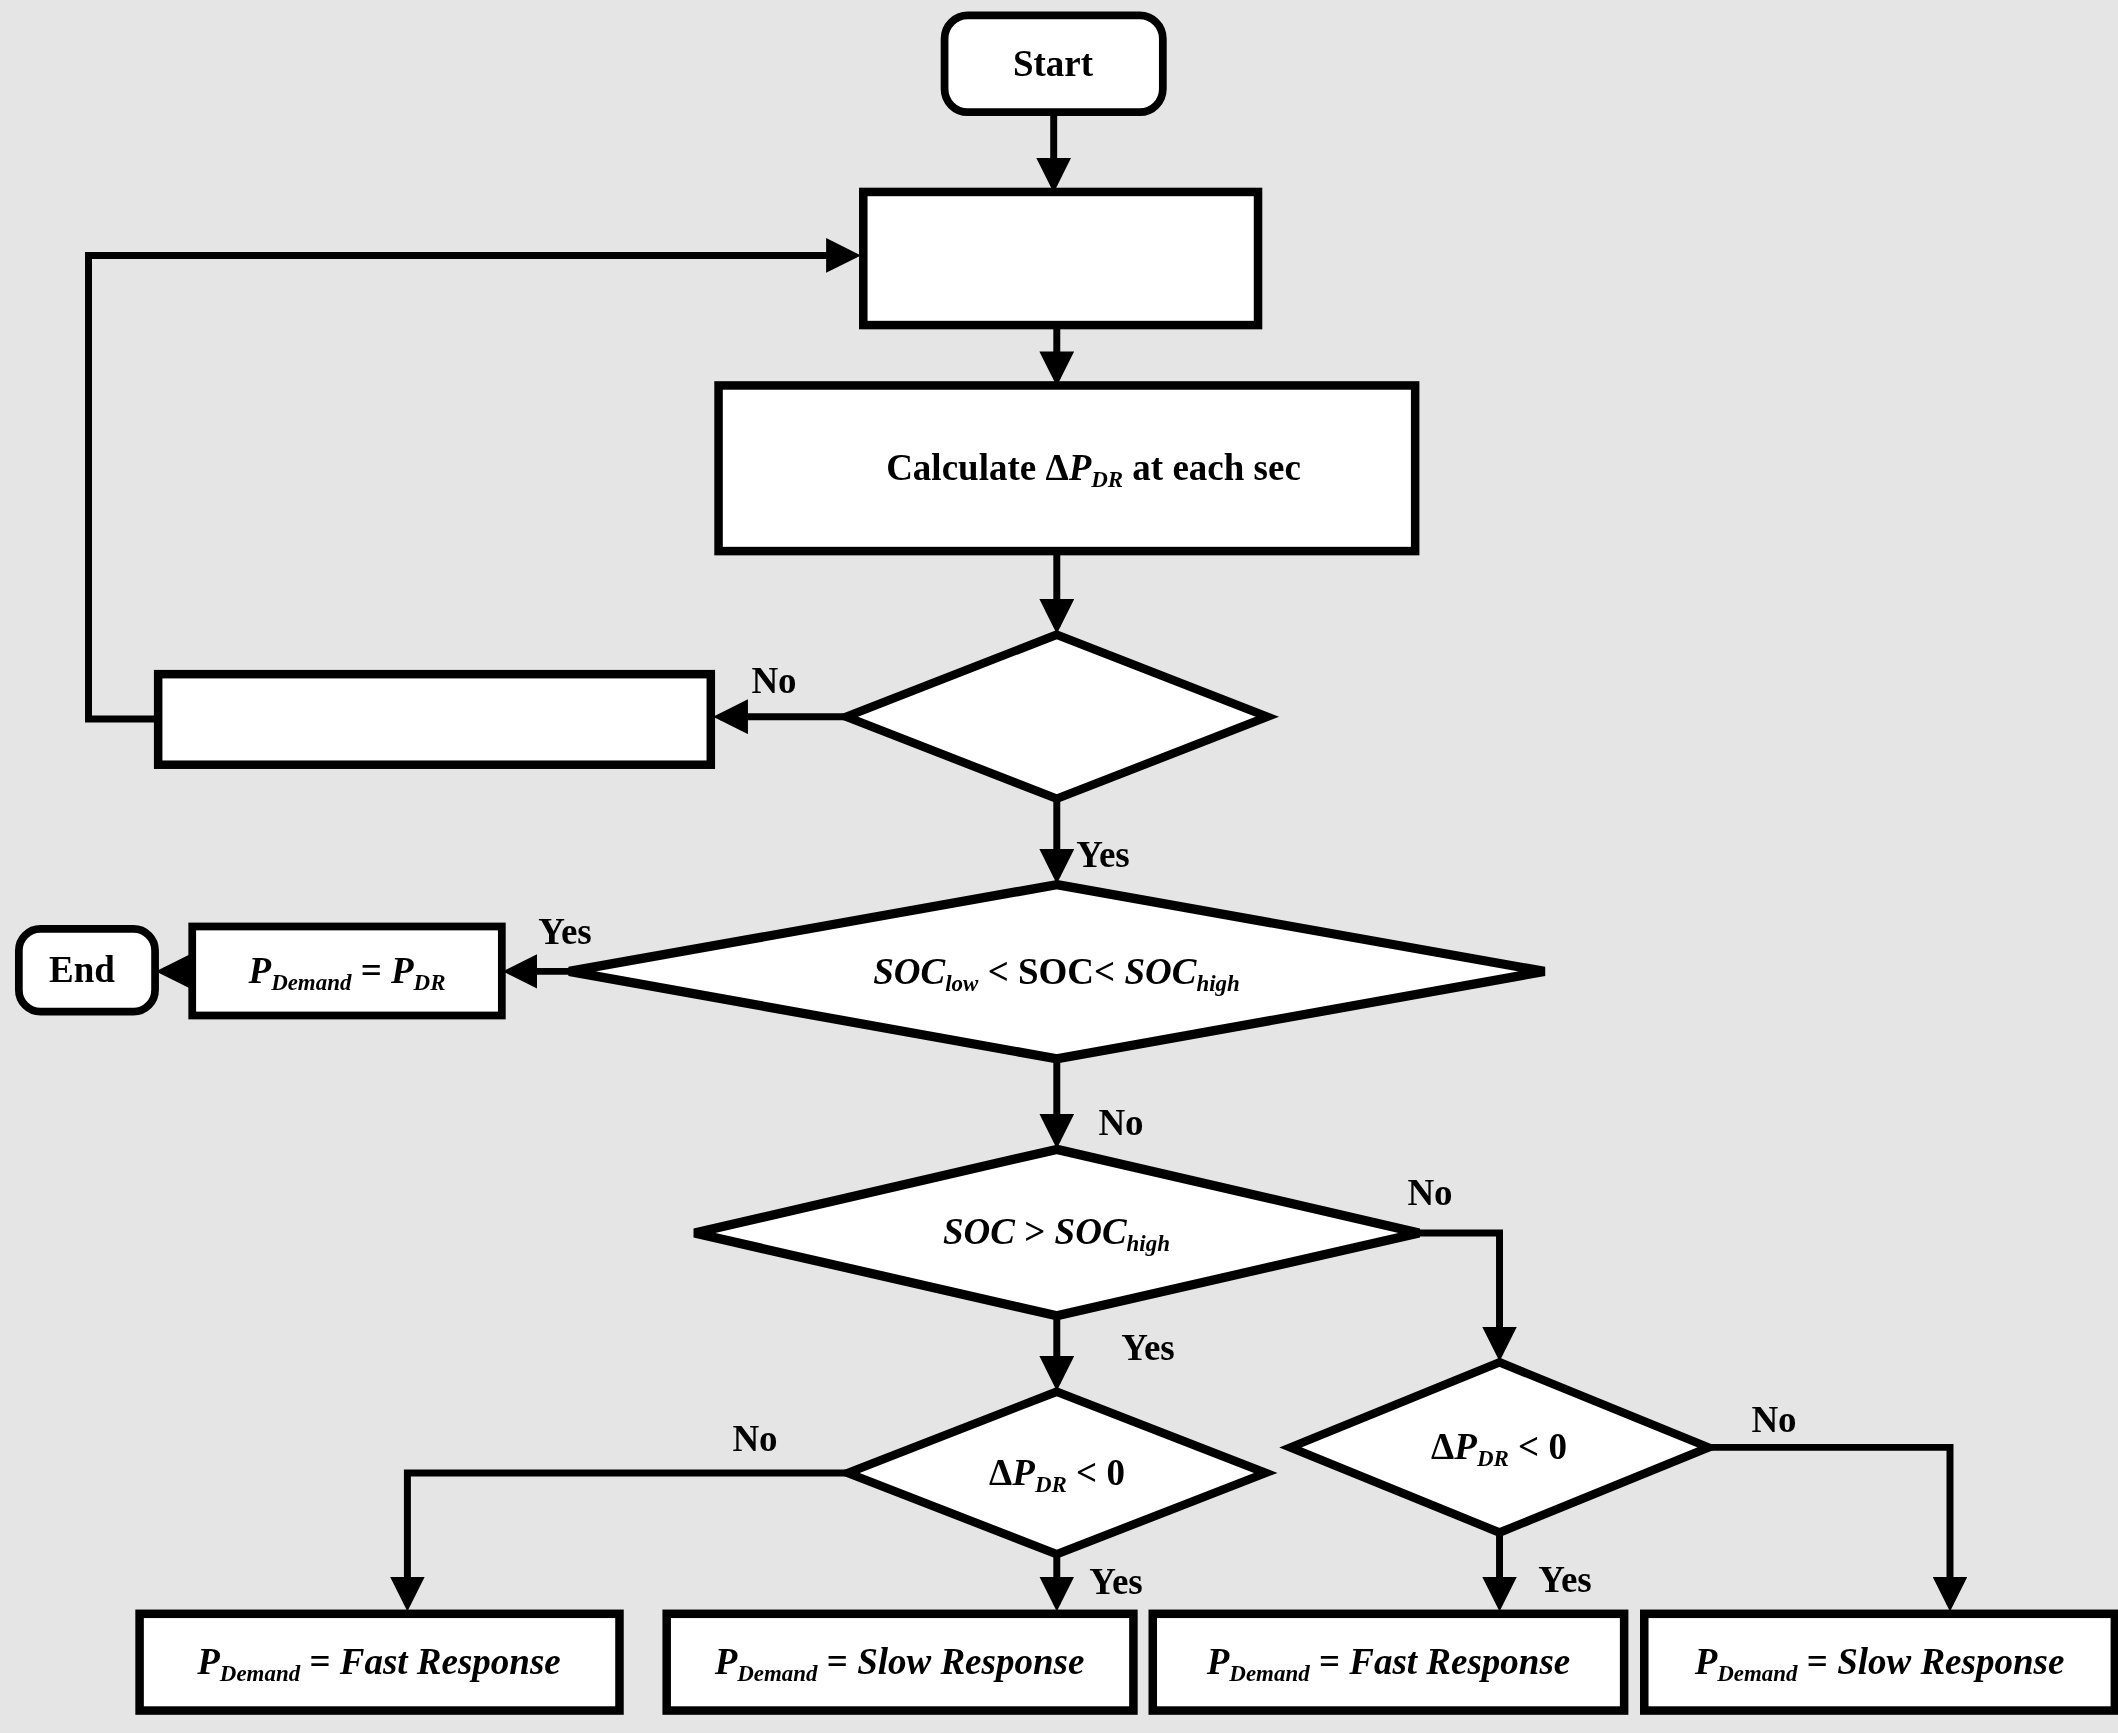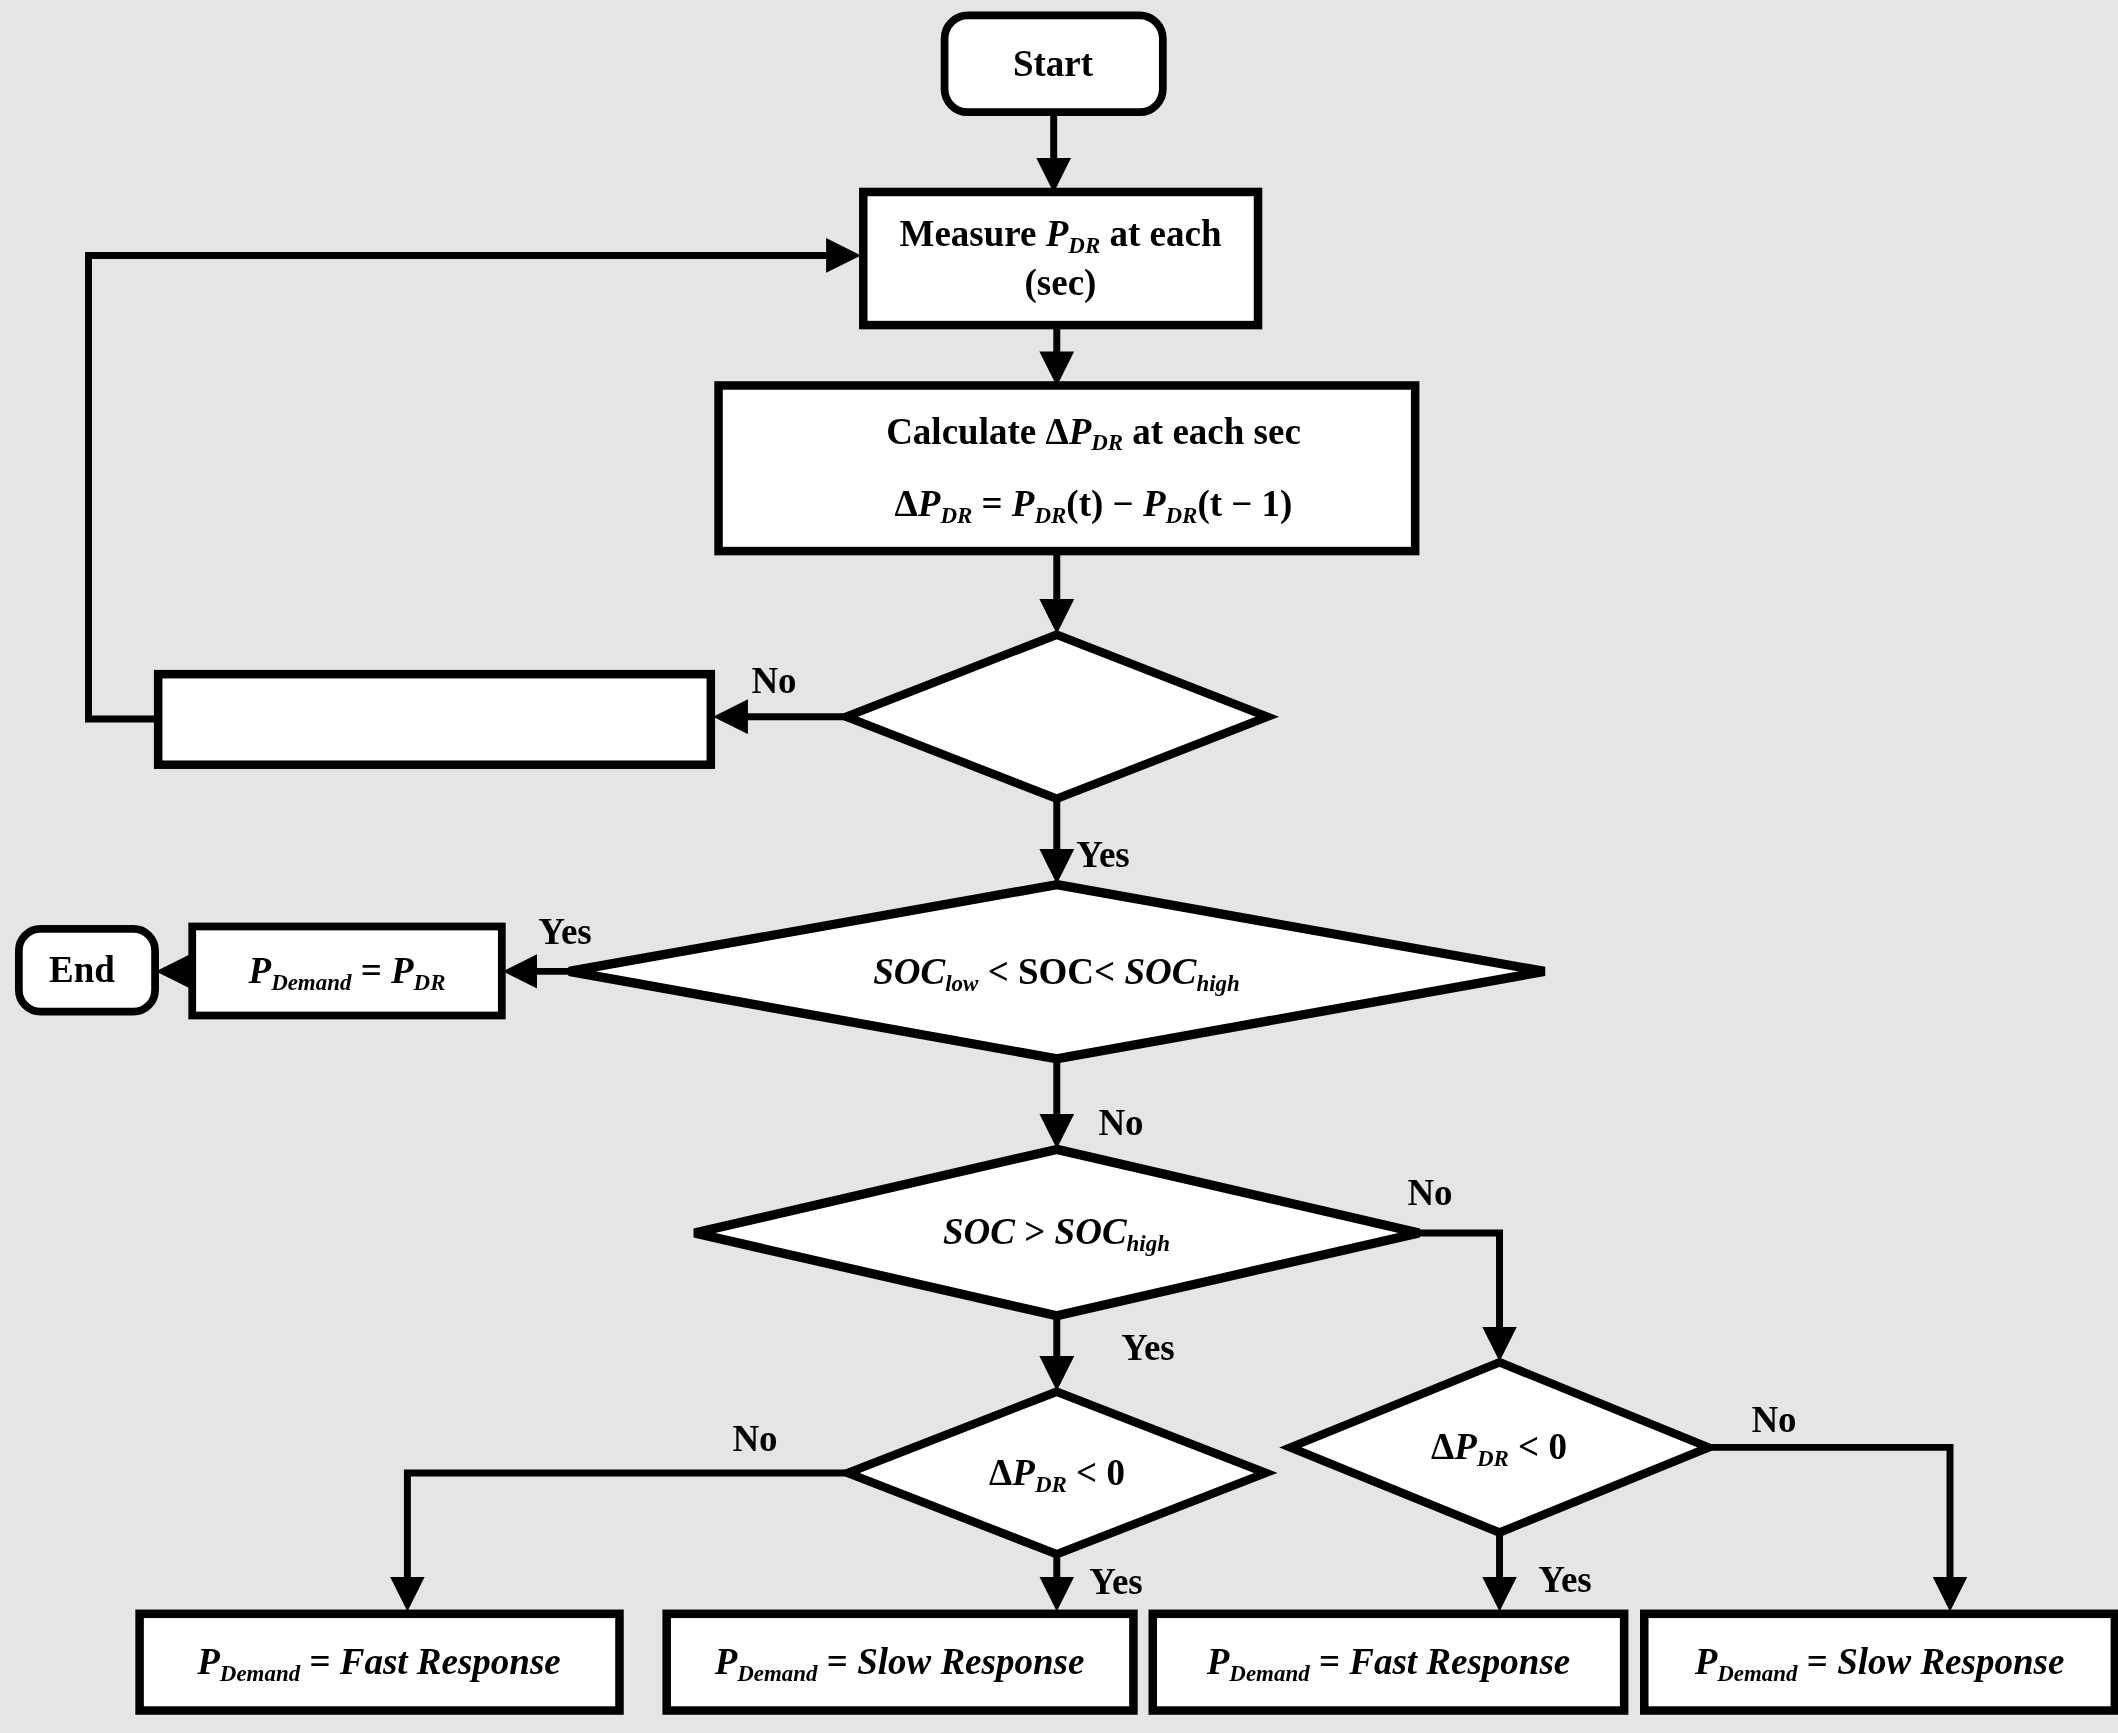--- a/index.html
+++ b/index.html
@@ -56,28 +56,23 @@
     <polygon points="1365,1798 1635,1903 1365,2008 1095,1903" fill="#fff" stroke="#000" stroke-width="11"></polygon>
     <polygon points="1937,1760 2207,1870 1937,1980 1667,1870" fill="#fff" stroke="#000" stroke-width="11"></polygon>
     <rect x="180" y="2085" width="620" height="125" fill="#fff" stroke="#000" stroke-width="11"></rect>
     <rect x="861" y="2085" width="603" height="125" fill="#fff" stroke="#000" stroke-width="11"></rect>
     <rect x="1489" y="2085" width="609" height="125" fill="#fff" stroke="#000" stroke-width="11"></rect>
     <rect x="2124" y="2085" width="608" height="125" fill="#fff" stroke="#000" stroke-width="11"></rect>
   </svg>
 
   <div class="node-text" style="left:944px;top:15.5px;width:218px;height:97px">Start</div>
 
-  <div class="node-text col" style="left:863px;top:192px;width:395px;height:133px">
-    <div class="tline"><span>Measure </span><span class="it">P</span><span class="it sb">DR</span><span> at each</span></div>
-    <div class="tline"><span>(sec)</span></div>
-  </div>
 
   <div class="node-text col spread" style="left:745px;top:385px;width:697px;height:166px">
     <div class="tline"><span>Calculate Δ</span><span class="it">P</span><span class="it sb">DR</span><span> at each sec</span></div>
-    <div class="tline"><span>Δ</span><span class="it">P</span><span class="it sb">DR</span><span> = </span><span class="it">P</span><span class="it sb">DR</span><span>(t) − </span><span class="it">P</span><span class="it sb">DR</span><span>(t − 1)</span></div>
   </div>
 
 
 
   <div class="node-text" style="left:192px;top:927px;width:310px;height:89px">
     <div class="tline"><span class="it">P</span><span class="it sb">Demand</span><span> = </span><span class="it">P</span><span class="it sb">DR</span></div>
   </div>
 
   <div class="node-text" style="left:569px;top:885px;width:975px;height:174px">
     <div class="tline"><span class="it">SOC</span><span class="it sb">low</span><span> &lt; SOC&lt; </span><span class="it">SOC</span><span class="it sb">high</span></div>

